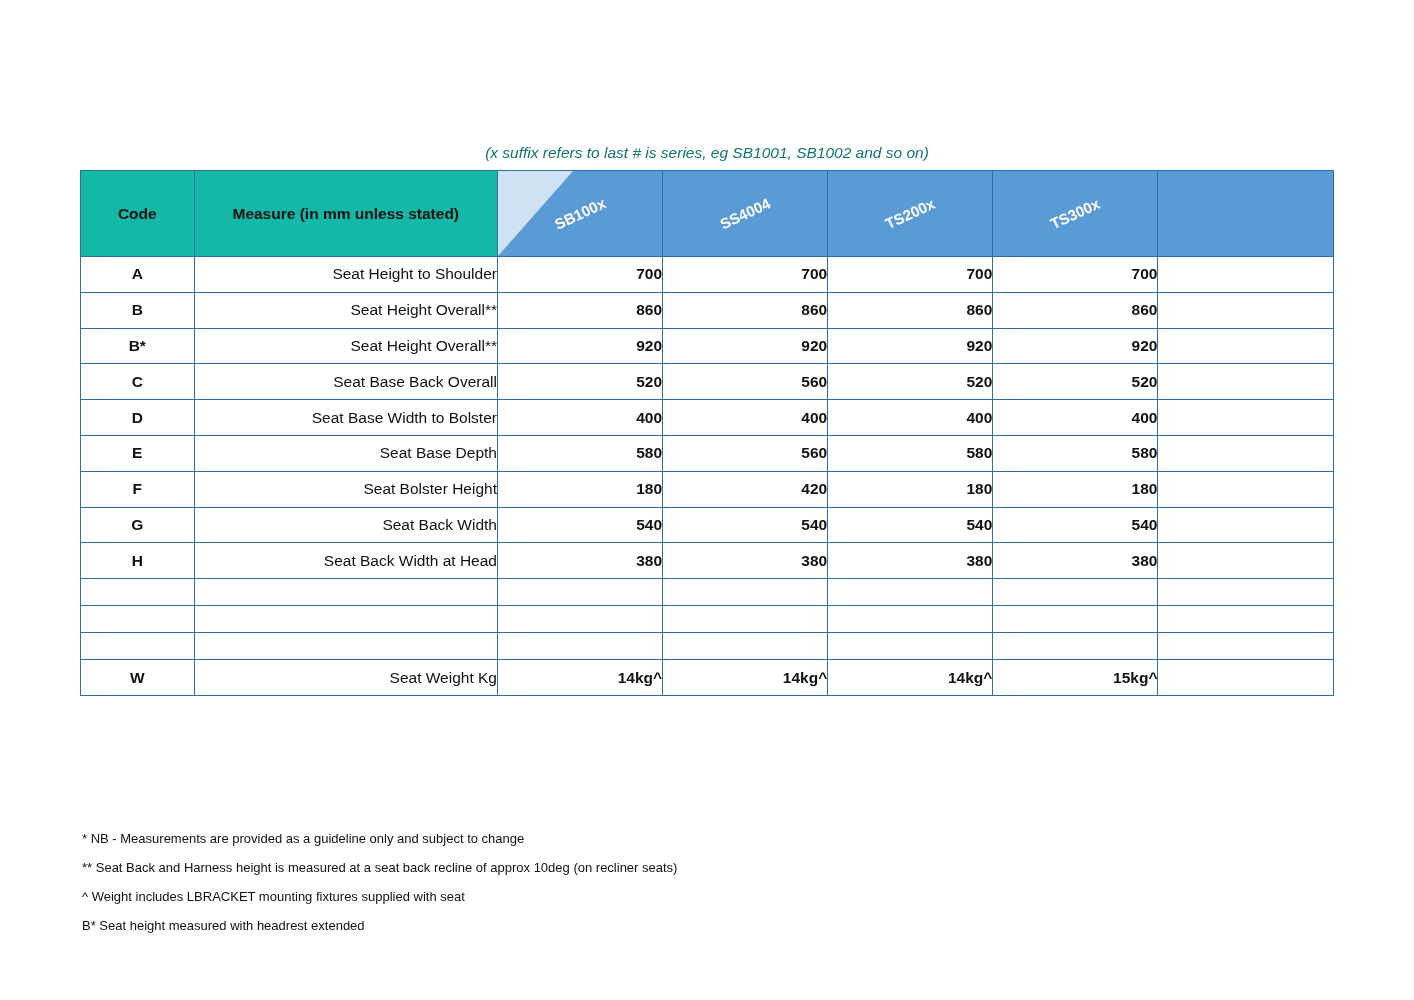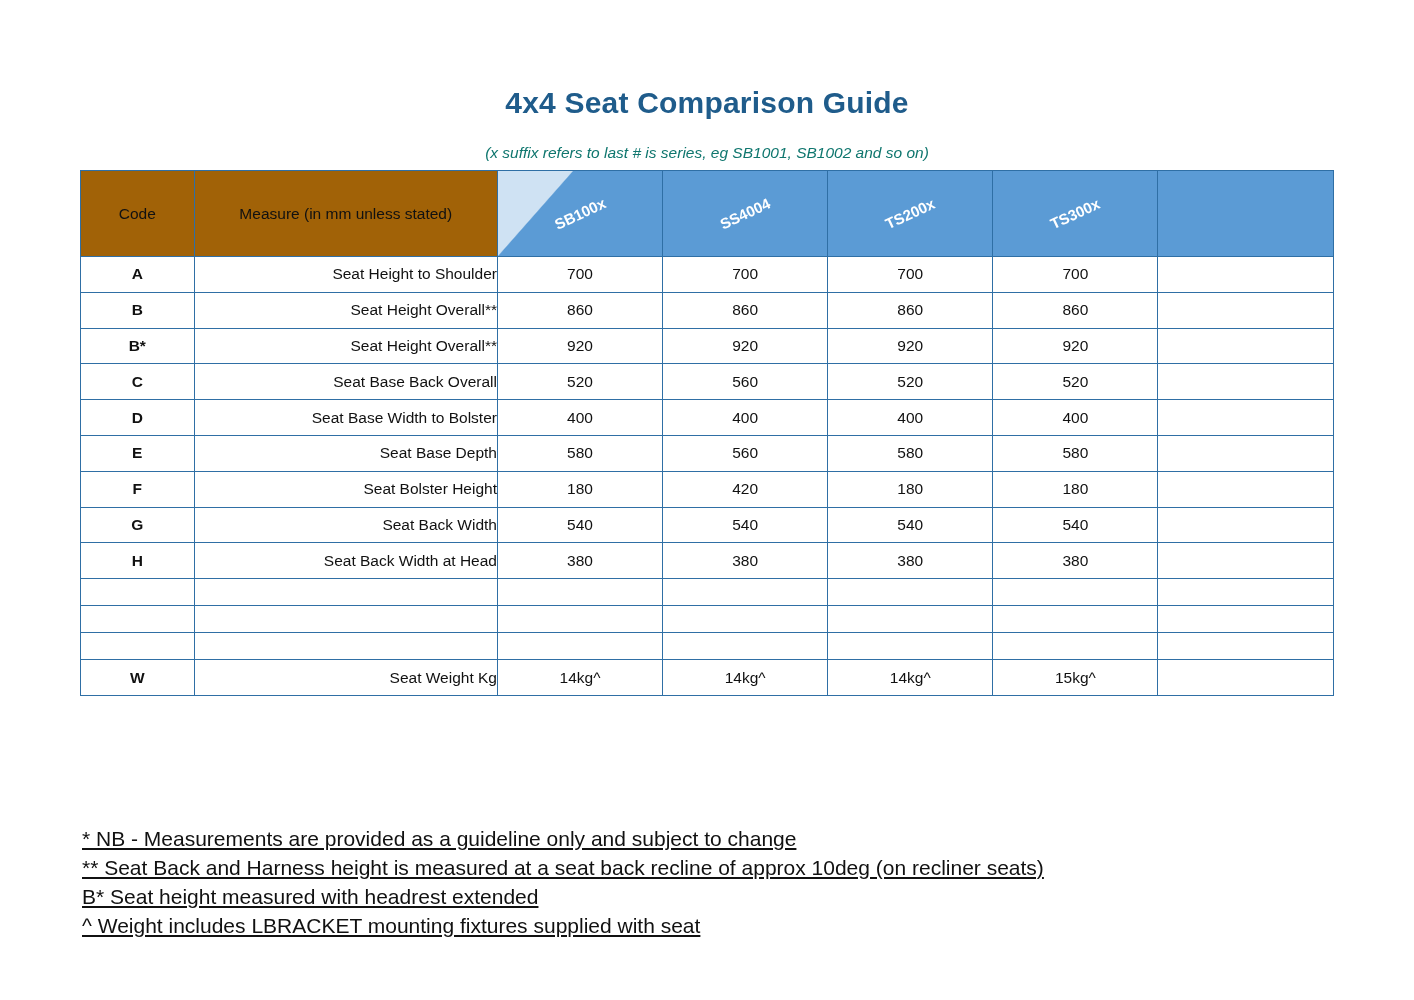--- a/index.html
+++ b/index.html
@@ -55,23 +55,23 @@
   }
   table.cmp td, table.cmp th {
     border: 1px solid #2f6fa5;
     padding: 0;
     font-size: 15.5px;
     color: #111;
   }
   
   tr.hdr { height: 86px; }
   .hdr .code-h, .hdr .meas-h {
-    background: #a16207;
-    text-align: center;
-    font-weight: normal;
+    background: #14b8a6;
+    text-align: center;
+    font-weight: bold;
     vertical-align: middle;
     font-size: 15.5px;
   }
   .hdr-angle {
     background: #5b9bd5;
     position: relative;
     vertical-align: middle;
     padding: 0;
     overflow: hidden;
   }
@@ -91,51 +91,50 @@
   tr.row { height: 35.8px; }
   tr.row.blank { height: 27px; }
   td.code {
     text-align: center;
     font-weight: bold;
   }
   td.meas {
     text-align: right;
   }
   td.val {
-    text-align: center;
+    text-align: right;
+    font-weight: bold;
   }
   td.spare { }
 
   
   col.c-code { width: 110px; }
   col.c-meas { width: 294px; }
   col.c-val  { width: 160px; }
   col.c-spare{ width: 170px; }
 
   
   .notes {
     position: absolute;
     left: 82px;
     top: 826px;
     width: 1250px;
   }
   .notes div {
-    font-size: 21px;
+    font-size: 13px;
     line-height: 25px;
     color: #111;
     margin-bottom: 4px;
-    text-decoration: underline;
   }
 </style>
 </head>
 <body>
 
 <div class="page">
 
-  <div class="title">4x4 Seat Comparison Guide</div>
   <div class="subtitle">(x suffix refers to last # is series, eg SB1001, SB1002 and so on)</div>
 
   <div class="table-wrap">
     <table class="cmp">
       <colgroup>
         <col class="c-code">
         <col class="c-meas">
         <col class="c-val">
         <col class="c-val">
         <col class="c-val">
@@ -278,17 +277,17 @@
             <td class="val">15kg^</td>
             <td class="spare"></td>
           </tr>
         </tbody>
     </table>
   </div>
 
   <div class="notes">
     <div>* NB - Measurements are provided as a guideline only and subject to change</div>
     <div>** Seat Back and Harness height is measured at a seat back recline of approx 10deg (on recliner seats)</div>
+    <div>^ Weight includes LBRACKET mounting fixtures supplied with seat</div>
     <div>B* Seat height measured with headrest extended</div>
-    <div>^ Weight includes LBRACKET mounting fixtures supplied with seat</div>
   </div>
 
 </div>
 
 </body></html>

